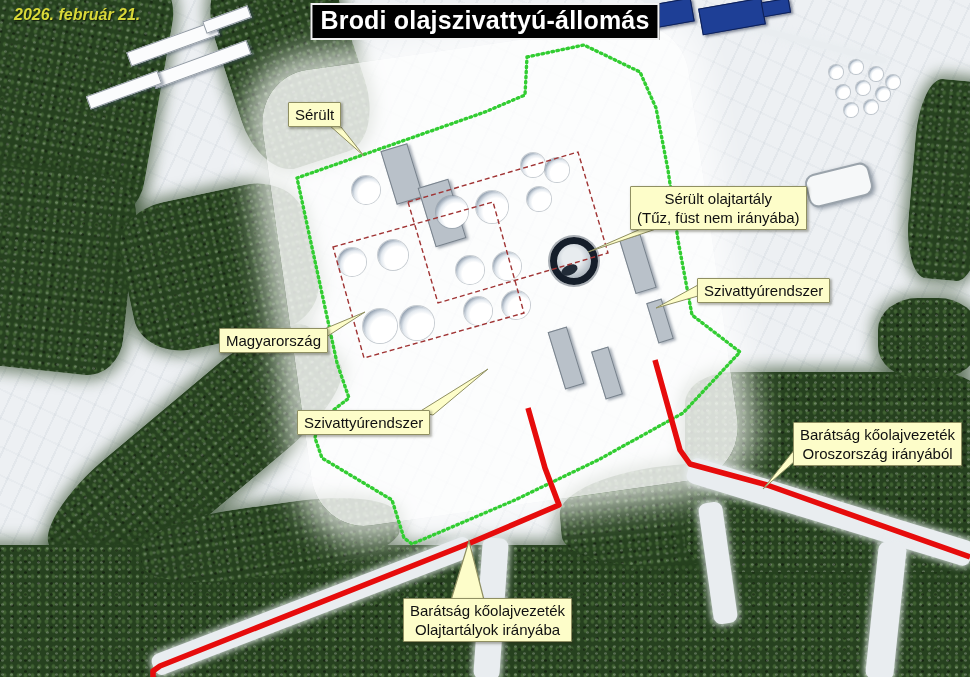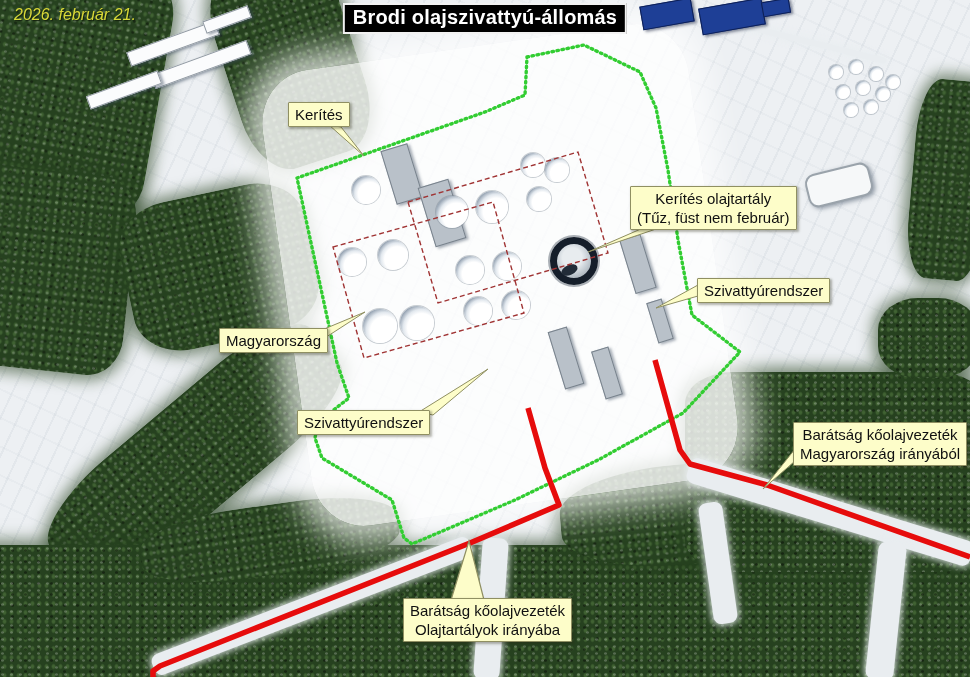--- a/index.html
+++ b/index.html
@@ -64,26 +64,26 @@
     position:absolute;z-index:30;
     background:var(--annotation-bg);border:1px solid var(--annotation-border);
     color:#101010;font-size:15px;line-height:1.28;padding:2px 6px;
     text-align:center;white-space:nowrap;border-radius:1px;
     box-shadow:1.5px 1.5px 2.5px rgba(40,40,20,.35);
   }
   .page-title{
     position:absolute;z-index:40;left:50%;top:3px;transform:translateX(-50%);
     background:var(--title-bg);color:var(--title-fg);
     border:2px solid #f2f2f2;
-    font-size:20px;font-weight:bold;letter-spacing:.2px;
+    font-size:25px;font-weight:bold;letter-spacing:.2px;
     padding:1px 8px 3px;white-space:nowrap;
   }
   .date-label{
     position:absolute;z-index:40;left:14px;top:6px;
-    color:var(--date-yellow);font-size:16px;font-weight:normal;font-style:italic;
+    color:var(--date-yellow);font-size:16px;font-weight:bold;font-style:italic;
     white-space:nowrap;text-shadow:1px 1px 1px rgba(15,25,10,.85);
   }
 </style>
 </head>
 <body>
 
 <div id="stage">
   <div class="snow-base"></div>
 
   <div id="terrain">
@@ -157,36 +157,36 @@
     <polyline class="pipeline" points="655,360 680,450 690,464 767,485 970,557"></polyline>
     <polygon class="leader" points="329,125 341,127 364,156"></polygon>
     <polygon class="leader" points="643,228 659,228 588,252"></polygon>
     <polygon class="leader" points="698,285 698,296 656,308"></polygon>
     <polygon class="leader" points="317,332 317,343 365,312"></polygon>
     <polygon class="leader" points="419,412 433,415 488,369"></polygon>
     <polygon class="leader" points="795,449 795,461 763,489"></polygon>
     <polygon class="big-arrow" points="469,541 451,600 484,600"></polygon>
   </svg>
 
-  <div class="map-label" style="left:288px;top:102px;">Kerítés</div>
+  <div class="map-label" style="left:288px;top:102px;">Sérült</div>
 
   <div class="map-label" style="left:630px;top:186px;">
-    <div>Kerítés olajtartály</div>
-    <div>(Tűz, füst nem február)</div>
+    <div>Sérült olajtartály</div>
+    <div>(Tűz, füst nem irányába)</div>
   </div>
 
   <div class="map-label" style="left:697px;top:278px;">Szivattyúrendszer</div>
 
   <div class="map-label" style="left:219px;top:328px;">Magyarország</div>
 
   <div class="map-label" style="left:297px;top:410px;">Szivattyúrendszer</div>
 
   <div class="map-label" style="left:793px;top:422px;">
     <div>Barátság kőolajvezeték</div>
-    <div>Magyarország irányából</div>
+    <div>Oroszország irányából</div>
   </div>
 
   <div class="map-label" style="left:403px;top:598px;">
     <div>Barátság kőolajvezeték</div>
     <div>Olajtartályok irányába</div>
   </div>
 
   <div class="page-title">Brodi olajszivattyú-állomás</div>
   <div class="date-label">2026. február 21.</div>
 </div>

